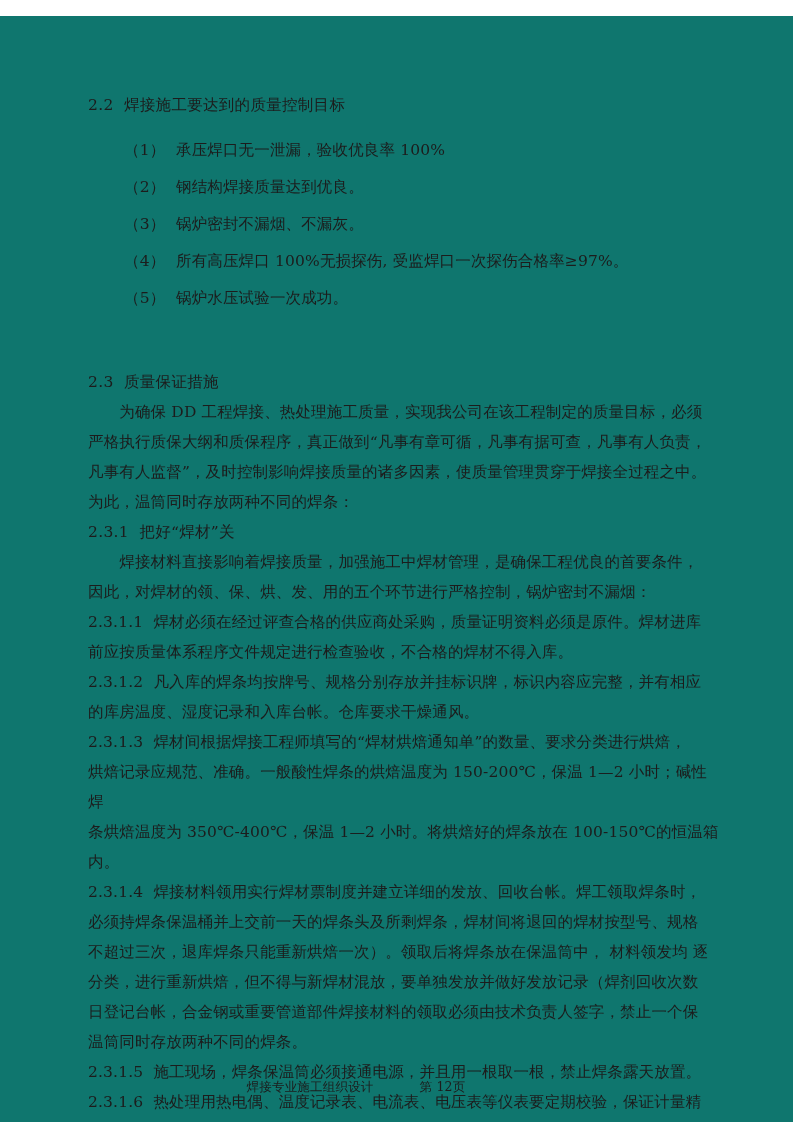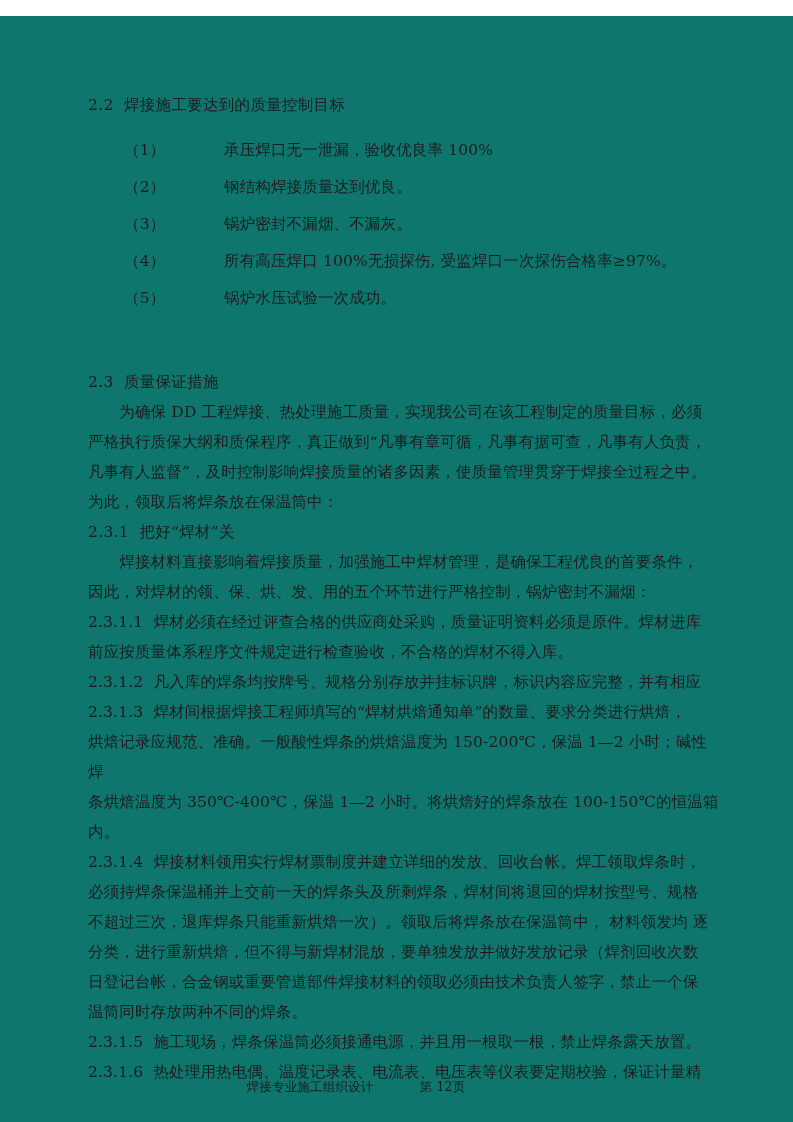--- a/index.html
+++ b/index.html
@@ -61,21 +61,20 @@
   }
   .listrow .marker {
     width: 52px;
     flex: 0 0 52px;
     margin-left: 36px;
     letter-spacing: 0.2px;
   }
   .listrow .itemtext {
     flex: 1 1 auto;
     letter-spacing: 0.15px;
-    margin-left: 48px;
   }
 
   .spacer-lg { height: 50px; }
   .spacer-sm { height: 12px; }
 
   .footer {
     position: absolute;
     left: 0;
     top: 1063px;
     width: 712px;
@@ -120,30 +119,31 @@
       <span class="marker">（5）</span>
       <span class="itemtext">锅炉水压试验一次成功。</span>
     </div>
 
     <div class="spacer-lg"></div>
 
     <div class="heading">2.3  质量保证措施</div>
     <div class="line">　　为确保 DD 工程焊接、热处理施工质量，实现我公司在该工程制定的质量目标，必须</div>
     <div class="line">严格执行质保大纲和质保程序，真正做到“凡事有章可循，凡事有据可查，凡事有人负责，</div>
     <div class="line">凡事有人监督”，及时控制影响焊接质量的诸多因素，使质量管理贯穿于焊接全过程之中。</div>
-    <div class="line">为此，领取后将焊条放在保温筒中：</div>
+    <div class="line">为此，温筒同时存放两种不同的焊条：</div>
 
     <div class="heading">2.3.1  把好“焊材”关</div>
     <div class="line">　　焊接材料直接影响着焊接质量，加强施工中焊材管理，是确保工程优良的首要条件，</div>
     <div class="line">因此，对焊材的领、保、烘、发、用的五个环节进行严格控制，锅炉密封不漏烟：</div>
 
     <div class="line">2.3.1.1  焊材必须在经过评查合格的供应商处采购，质量证明资料必须是原件。焊材进库</div>
     <div class="line">前应按质量体系程序文件规定进行检查验收，不合格的焊材不得入库。</div>
 
     <div class="line">2.3.1.2  凡入库的焊条均按牌号、规格分别存放并挂标识牌，标识内容应完整，并有相应</div>
+    <div class="line">的库房温度、湿度记录和入库台帐。仓库要求干燥通风。</div>
 
     <div class="line">2.3.1.3  焊材间根据焊接工程师填写的“焊材烘焙通知单”的数量、要求分类进行烘焙，</div>
     <div class="line">烘焙记录应规范、准确。一般酸性焊条的烘焙温度为 150-200℃，保温 1—2 小时；碱性焊</div>
     <div class="line">条烘焙温度为 350℃-400℃，保温 1—2 小时。将烘焙好的焊条放在 100-150℃的恒温箱内。</div>
 
     <div class="line">2.3.1.4  焊接材料领用实行焊材票制度并建立详细的发放、回收台帐。焊工领取焊条时，</div>
     <div class="line">必须持焊条保温桶并上交前一天的焊条头及所剩焊条，焊材间将退回的焊材按型号、规格</div>
     <div class="line">不超过三次，退库焊条只能重新烘焙一次）。领取后将焊条放在保温筒中， 材料领发均 逐</div>
     <div class="line">分类，进行重新烘焙，但不得与新焊材混放，要单独发放并做好发放记录（焊剂回收次数</div>
     <div class="line">日登记台帐，合金钢或重要管道部件焊接材料的领取必须由技术负责人签字，禁止一个保</div>

